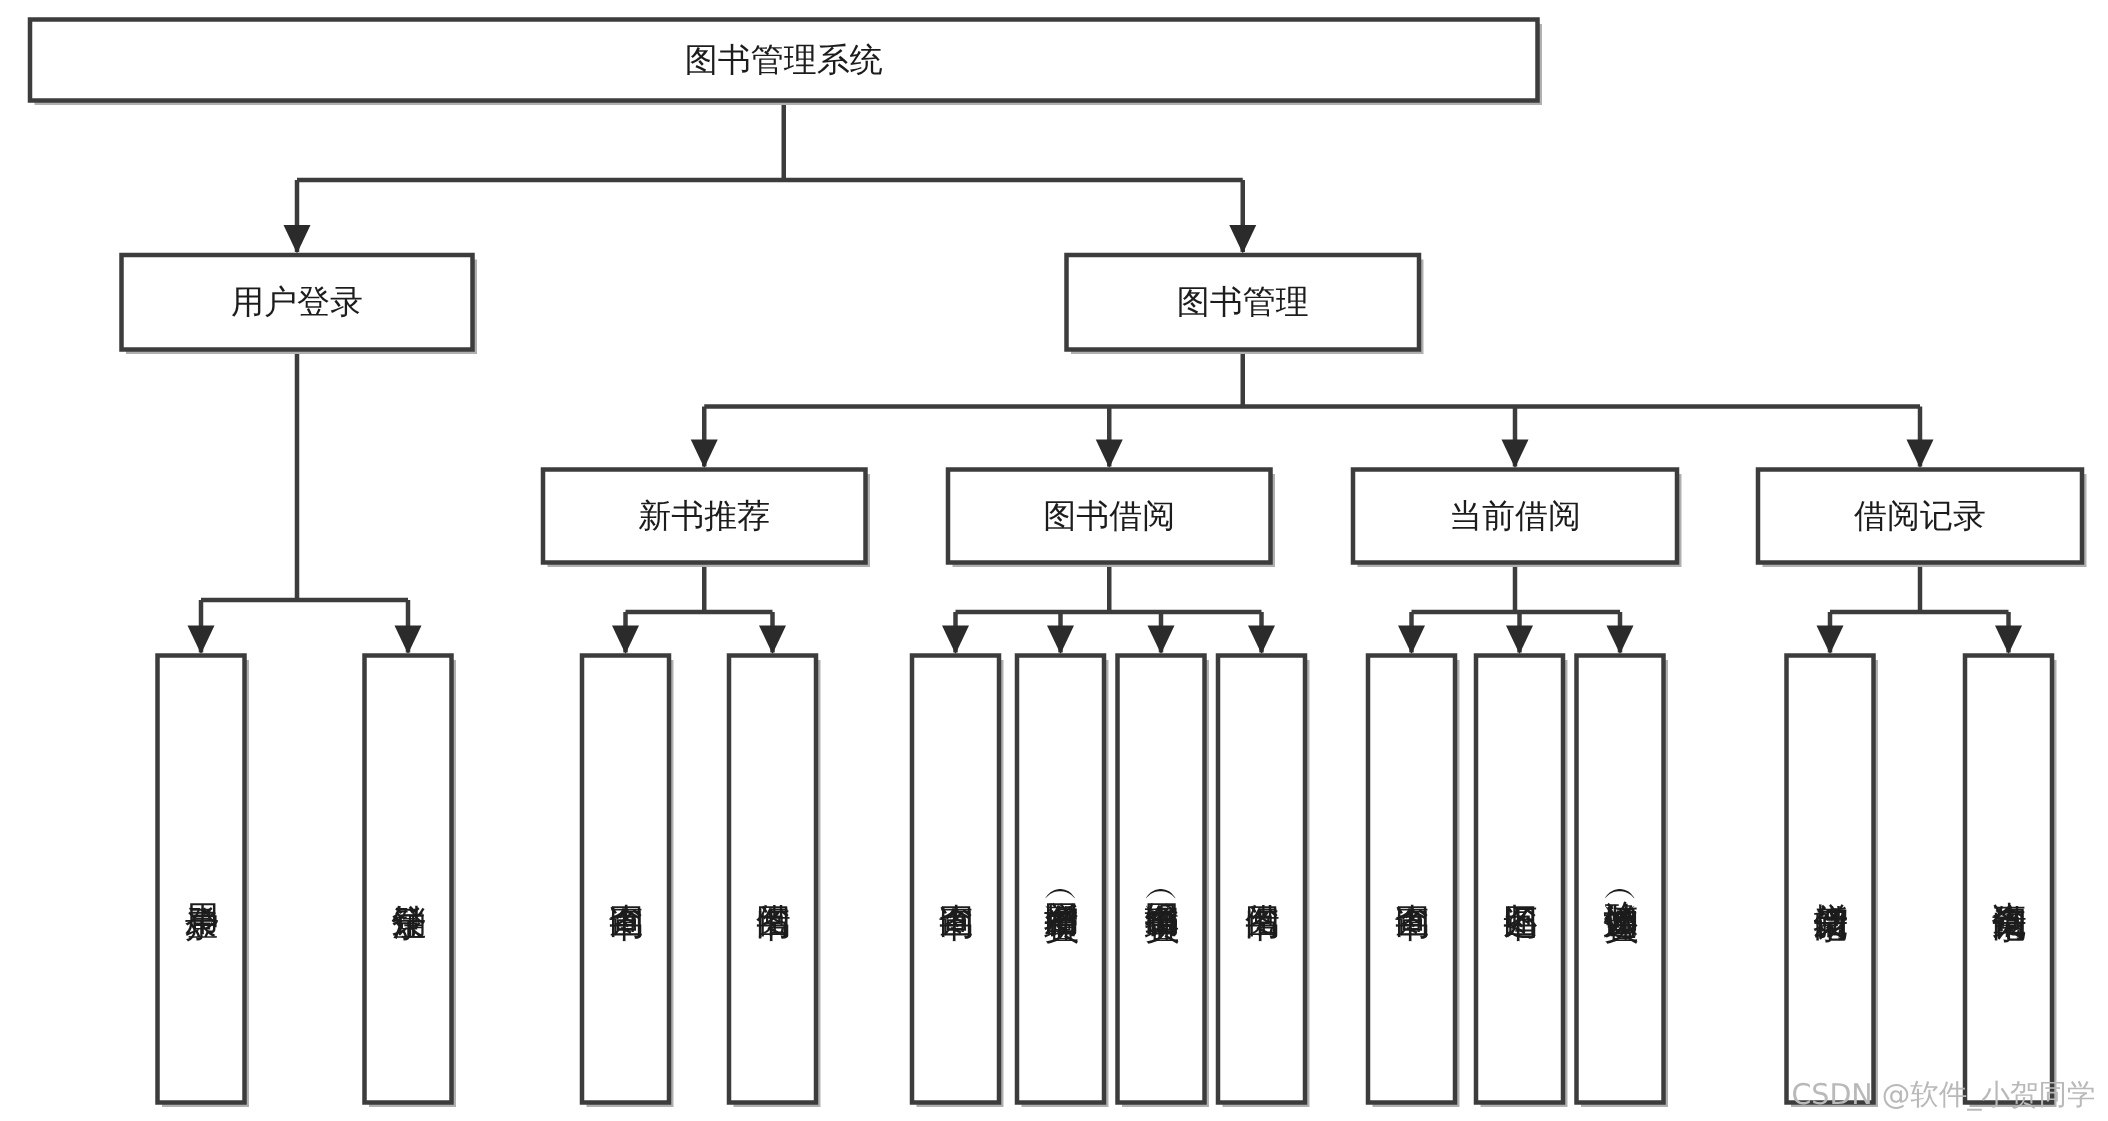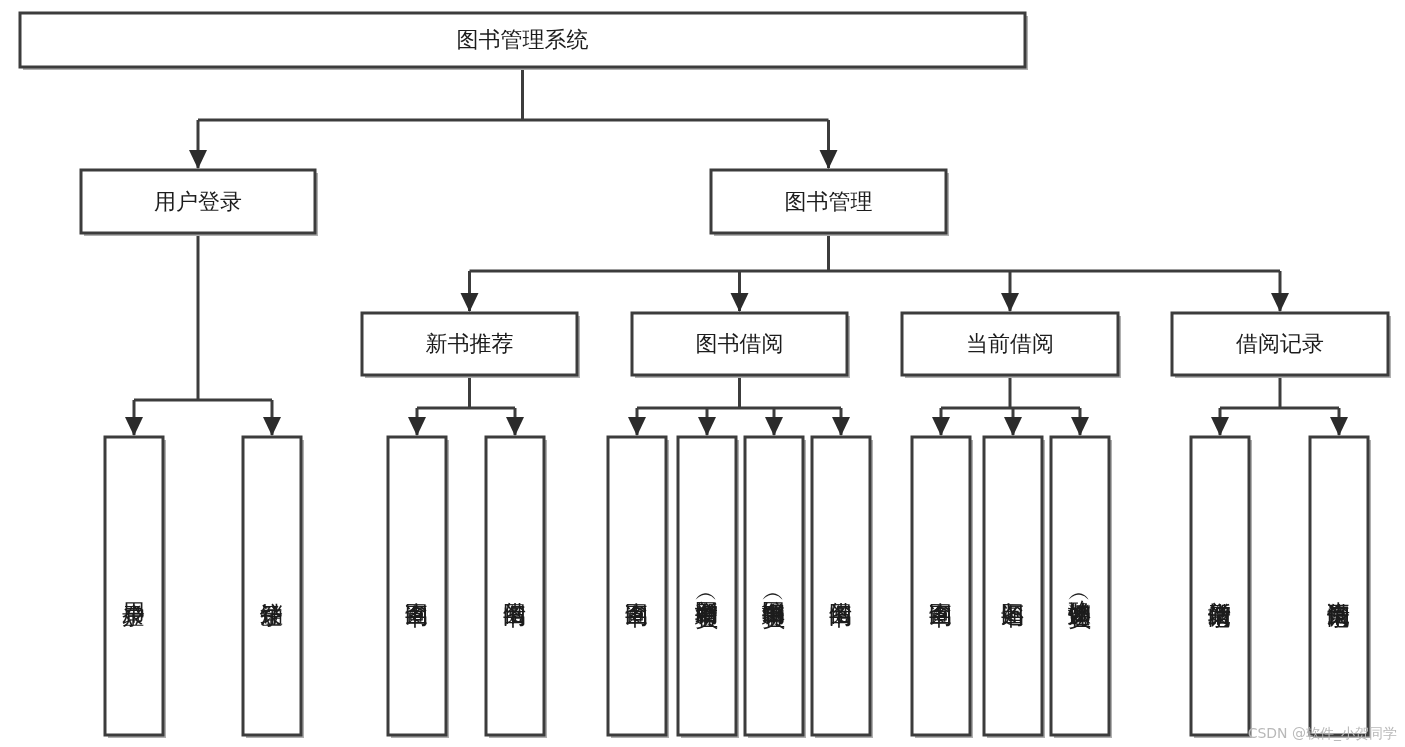--- a/index.html
+++ b/index.html
@@ -68,21 +68,21 @@
     line-height: 1.14;
     color: #1c1c1c;
     letter-spacing: 1px;
     white-space: nowrap;
   }
   .watermark {
     position: absolute;
     right: 8px;
     bottom: 4px;
     font-family: "DejaVu Sans", "Liberation Sans", sans-serif;
-    font-size: 14px;
+    font-size: 19px;
     color: #b9b9b9;
     white-space: nowrap;
   }
 </style>
 </head>
 <body>
 
 <div id="diagram-root">
   <svg id="tree-svg" viewBox="0 0 1405 747">
     <defs></defs>

